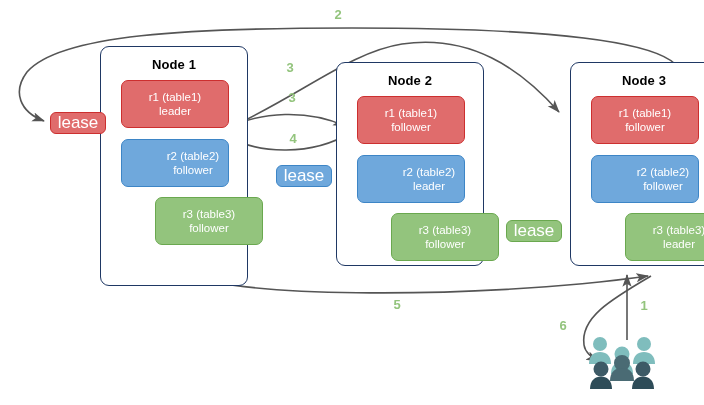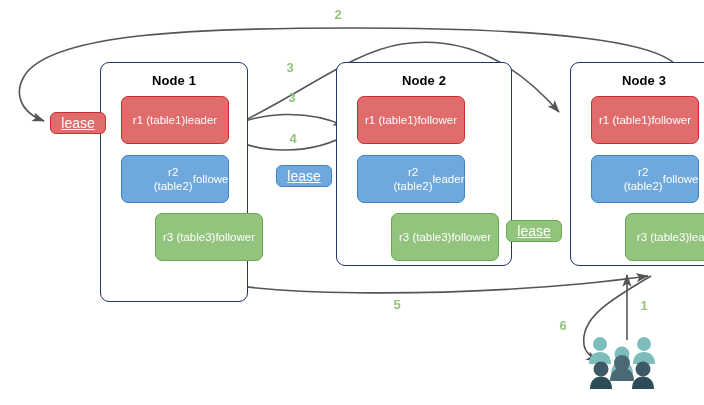--- a/index.html
+++ b/index.html
@@ -40,41 +40,41 @@
     font-size: 13px;
     font-weight: bold;
     color: #000000;
     letter-spacing: 0.1px;
   }
   .replica {
     position: absolute;
     box-sizing: border-box;
     border-radius: 7px;
     display: flex;
+    flex-direction: column;
     align-items: center;
     justify-content: center;
     color: #ffffff;
     font-size: 11.5px;
     line-height: 14px;
     text-align: center;
   }
   .replica .l1, .replica .l2 { display: block; }
   .rep-red   { background: #e06c6c; border: 1.6px solid #cc2f2f; }
   .rep-blue  { background: #6fa8dc; border: 1.6px solid #3d85c6; padding-left: 36px; }
   .rep-green { background: #93c47d; border: 1.6px solid #6aa84f; margin-left: 34px; }
   .lease {
     position: absolute;
     box-sizing: border-box;
     border-radius: 6px;
     display: flex;
     align-items: center;
     justify-content: center;
     color: #ffffff;
-    font-size: 14px;
-    text-decoration: underline;
+    font-size: 17px;
   }
   .lease-red   { background: #e06c6c; border: 1.6px solid #cc2f2f; }
   .lease-blue  { background: #6fa8dc; border: 1.6px solid #3d85c6; }
   .lease-green { background: #93c47d; border: 1.6px solid #6aa84f; }
   .step-label {
     position: absolute;
     color: #93c47d;
     font-size: 13px;
     font-weight: bold;
     text-align: center;
@@ -108,37 +108,37 @@
 
     <path d="M 350,133 C 312,156 258,154 230,137" fill="none" stroke="#555555" stroke-width="1.6" marker-end="url(#ah)"></path>
 
     <path d="M 168,266 C 200,300 480,300 648,276" fill="none" stroke="#555555" stroke-width="1.6" marker-end="url(#ah)"></path>
 
     <path d="M 627,340 L 627,275" fill="none" stroke="#555555" stroke-width="1.6" marker-end="url(#ah)"></path>
 
     <path d="M 651,276 C 610,300 580,318 584,345 C 585,352 592,358 598,361" fill="none" stroke="#555555" stroke-width="1.6" marker-end="url(#ah)"></path>
   </svg>
 
-  <div class="node-box" style="left:100px; top:62px; width:148px; height:240px;">
+  <div class="node-box" style="left:100px; top:46px; width:148px; height:240px;">
     <div class="node-title" style="top:10px;">Node 1</div>
     <div class="replica rep-red" style="left:20px; top:33px; width:108px; height:48px;">
       <span class="l1">r1 (table1)</span>
       <span class="l2">leader</span>
     </div>
     <div class="replica rep-blue" style="left:20px; top:92px; width:108px; height:48px;">
       <span class="l1">r2 (table2)</span>
       <span class="l2">follower</span>
     </div>
     <div class="replica rep-green" style="left:20px; top:150px; width:108px; height:48px;">
       <span class="l1">r3 (table3)</span>
       <span class="l2">follower</span>
     </div>
   </div>
 
-  <div class="node-box" style="left:336px; top:62px; width:176px; height:204px;">
+  <div class="node-box" style="left:336px; top:62px; width:148px; height:204px;">
     <div class="node-title" style="top:10px;">Node 2</div>
     <div class="replica rep-red" style="left:20px; top:33px; width:108px; height:48px;">
       <span class="l1">r1 (table1)</span>
       <span class="l2">follower</span>
     </div>
     <div class="replica rep-blue" style="left:20px; top:92px; width:108px; height:48px;">
       <span class="l1">r2 (table2)</span>
       <span class="l2">leader</span>
     </div>
     <div class="replica rep-green" style="left:20px; top:150px; width:108px; height:48px;">

